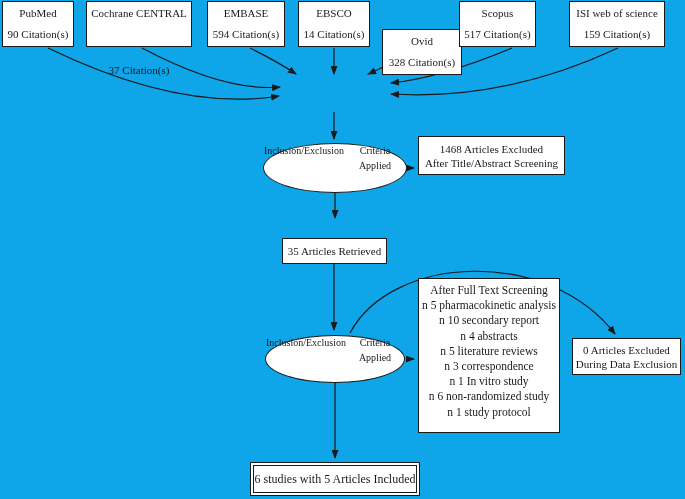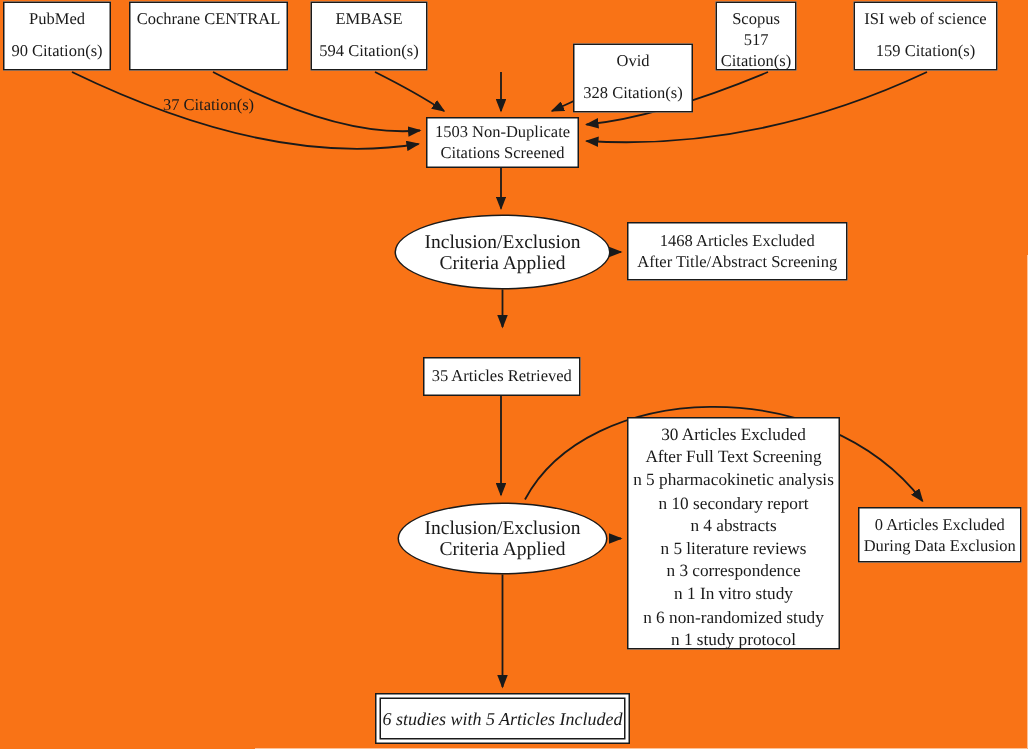--- a/index.html
+++ b/index.html
@@ -1,20 +1,20 @@
 <!DOCTYPE html>
 <html><head>
 <meta charset="utf-8">
 <style>
   html, body { margin: 0; padding: 0; background: #ffffff; }
   #stage {
     position: relative;
     width: 685px;
     height: 499px;
-    background: #f97316;
+    background: #0ea5e9;
     font-family: "Liberation Serif", "DejaVu Serif", serif;
     color: #1a1a1a;
     overflow: hidden;
   }
   #arrows {
     position: absolute;
     left: 0; top: 0;
     width: 685px; height: 499px;
   }
   .box {
@@ -40,39 +40,38 @@
     justify-content: center;
   }
   .thick { border-width: 1.4px; }
   .ellipse {
     position: absolute;
     border: 1.2px solid #1a1a1a;
     border-radius: 50%;
     background: #ffffff;
     box-sizing: border-box;
     display: flex;
-    flex-direction: column;
+    flex-direction: row;
     justify-content: center;
     text-align: center;
-    font-size: 13px;
+    font-size: 10px;
     line-height: 14.5px;
   }
   .lines-box {
     display: block;
     padding-top: 4px;
     font-size: 11.5px;
     line-height: 15.2px;
   }
   .dbl-outer {
     position: absolute;
     border: 1.2px solid #1a1a1a;
     background: #ffffff;
     box-sizing: border-box;
     padding: 2px;
-    font-style: italic;
   }
   .dbl-inner {
     border: 1px solid #1a1a1a;
     box-sizing: border-box;
     width: 100%;
     height: 100%;
     display: flex;
     align-items: center;
     justify-content: center;
     font-size: 12px;
@@ -113,59 +112,58 @@
     <span>90 Citation(s)</span>
   </div>
   <div class="box src-box" style="left:86px;width:106px;gap:43px;">
     <span>Cochrane CENTRAL</span>
     <span>37 Citation(s)</span>
   </div>
   <div class="box src-box" style="left:207px;width:78px;">
     <span>EMBASE</span>
     <span>594 Citation(s)</span>
   </div>
+  <div class="box src-box" style="left:298px;width:72px;">
+    <span>EBSCO</span>
+    <span>14 Citation(s)</span>
+  </div>
   <div class="box src-box" style="left:382px;width:80px;margin-top:28px;">
     <span>Ovid</span>
     <span>328 Citation(s)</span>
   </div>
-  <div class="box src-box" style="left:477px;width:54px;">
+  <div class="box src-box" style="left:459px;width:77px;">
     <span>Scopus</span>
     <span>517 Citation(s)</span>
   </div>
   <div class="box src-box" style="left:569px;width:96px;">
     <span>ISI web of science</span>
     <span>159 Citation(s)</span>
   </div>
 
-  <div class="box two-line thick" style="left:284px;top:78px;width:102px;height:34px;">
-    <span>1503 Non-Duplicate</span>
-    <span>Citations Screened</span>
-  </div>
 
   <div class="ellipse" style="left:263px;top:143px;width:144px;height:50px;">
     <span>Inclusion/Exclusion</span>
     <span>Criteria Applied</span>
   </div>
 
-  <div class="box two-line thick" style="left:418px;top:148px;width:147px;height:39px;">
+  <div class="box two-line thick" style="left:418px;top:136px;width:147px;height:39px;">
     <span>1468 Articles Excluded</span>
     <span>After Title/Abstract Screening</span>
   </div>
 
   <div class="box two-line" style="left:282px;top:238px;width:105px;height:26px;">
     <span>35 Articles Retrieved</span>
   </div>
 
   <div class="ellipse" style="left:265px;top:335px;width:140px;height:48px;">
     <span>Inclusion/Exclusion</span>
     <span>Criteria Applied</span>
   </div>
 
   <div class="box lines-box thick" style="left:418px;top:278px;width:142px;height:155px;">
-    <div>30 Articles Excluded</div>
     <div>After Full Text Screening</div>
     <div>n 5 pharmacokinetic analysis</div>
     <div>n 10 secondary report</div>
     <div>n 4 abstracts</div>
     <div>n 5 literature reviews</div>
     <div>n 3 correspondence</div>
     <div>n 1 In vitro study</div>
     <div>n 6 non-randomized study</div>
     <div>n 1 study protocol</div>
   </div>

